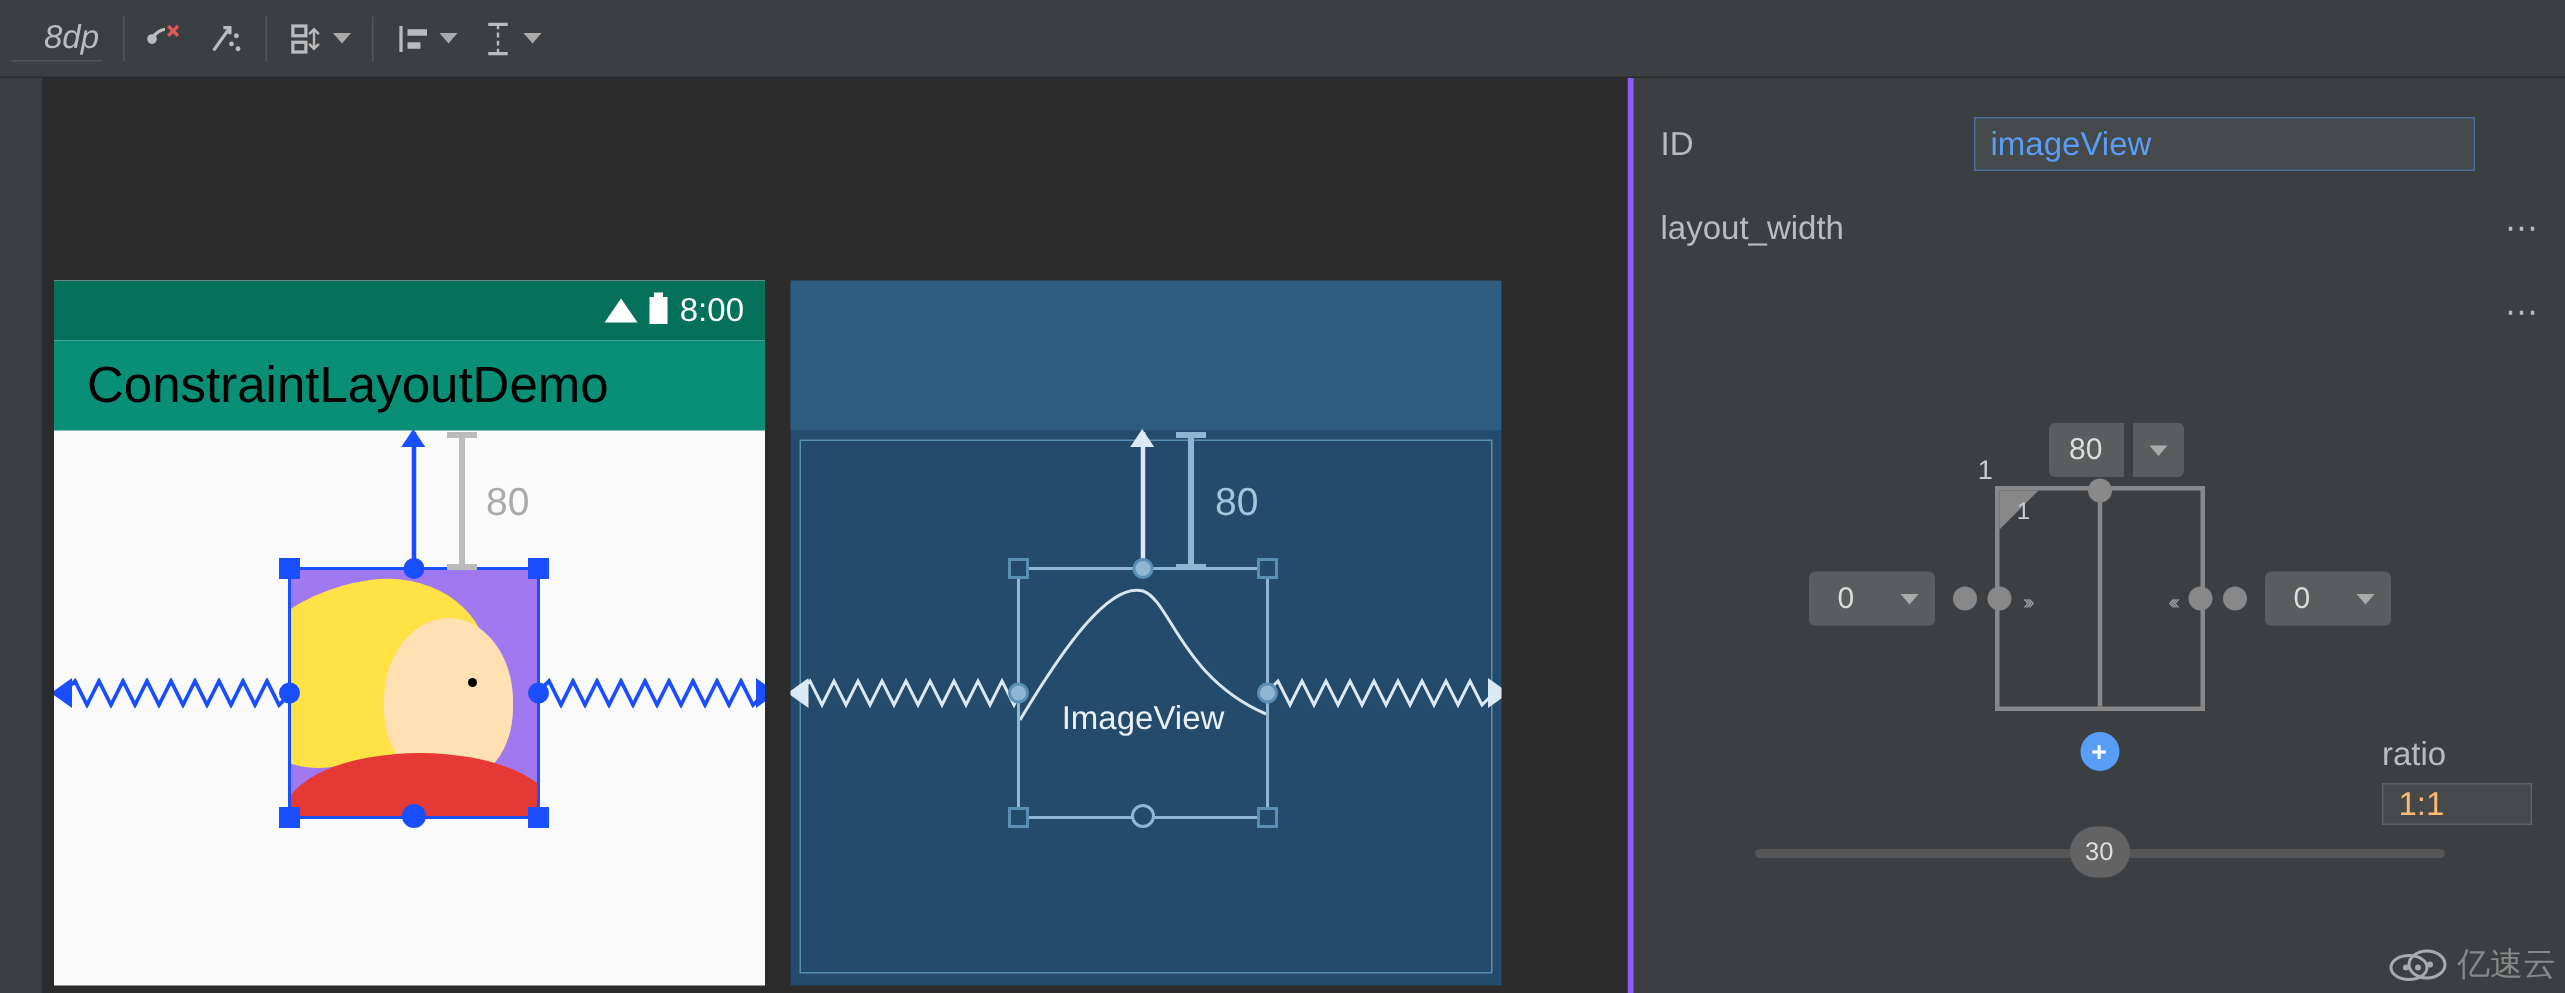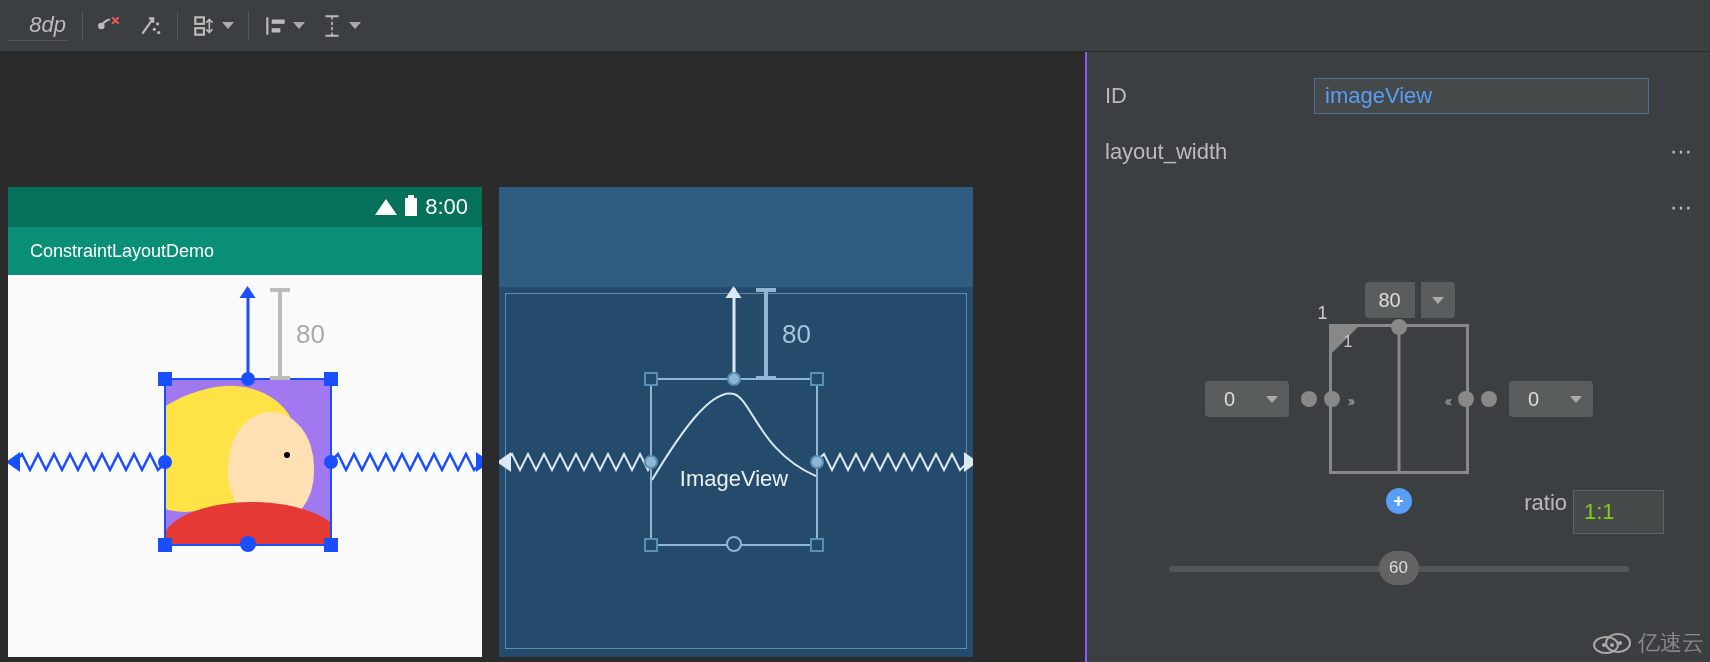--- a/index.html
+++ b/index.html
@@ -14,30 +14,30 @@
   flex-direction: column;
 }
 .top { height: 52px; background: #3c3f41; border-bottom: 1px solid #2b2b2b; display: flex; align-items: center; padding: 0 8px; gap: 14px; }
 .margin-field { background: #3c3f41; border: 0; border-bottom: 1px solid #555; color: #bbb; font-size: 22px; width: 60px; text-align: right; padding: 2px; font-style: italic; }
 .tb-sep { width: 1px; height: 30px; background: #555; }
 .tb-btn { display: flex; align-items: center; gap: 4px; cursor: pointer; }
 .tb-btn svg { width: 26px; height: 26px; }
 .caret-down { width: 0; height: 0; border-left: 6px solid transparent; border-right: 6px solid transparent; border-top: 7px solid #aaa; }
 
 .main { flex: 1; display: flex; }
-.canvas { flex: 1; position: relative; background: #2b2b2b; }
-.props { width: 625px; background: #3c3f41; border-left: 2px solid #8b5cf6; padding: 16px 18px; }
+.canvas { flex: 1; position: relative; background: #2b2b2b; margin-left: 28px; }
+.props { width: 625px; background: #3c3f41; border-left: 4px solid #8b5cf6; padding: 16px 18px; }
 
 
 .preview { position: absolute; left: 8px; top: 135px; width: 474px; height: 470px; background: #fafafa; overflow: hidden; }
 .preview .status { height: 40px; background: #05715a; display: flex; align-items: center; justify-content: flex-end; padding: 0 14px; gap: 8px; color: #fff; font-size: 22px; font-weight: 500; }
 .wifi-icon { width: 0; height: 0; border-left: 11px solid transparent; border-right: 11px solid transparent; border-bottom: 16px solid #fff; }
 .battery { width: 12px; height: 18px; background: #fff; position: relative; }
 .battery::before { content: ""; position: absolute; top: -3px; left: 3px; width: 6px; height: 3px; background: #fff; }
-.preview .appbar { height: 48px; background: #0a8f77; color: #ffffff; display: flex; align-items: center; padding: 0 22px; font-size: 18px; }
+.preview .appbar { height: 60px; background: #0a8f77; color: #000000; display: flex; align-items: center; padding: 0 22px; font-size: 34px; }
 
 
 .blueprint { position: absolute; left: 499px; top: 135px; width: 474px; height: 470px; background: #244b6b; overflow: hidden; }
 .bp-appbar { height: 100px; background: #2f5d82; }
 .bp-outline { position:absolute; left:6px; top:106px; right:6px; bottom:8px; border:1px solid #5a8fb5; }
 
 
 .sel-box { position: absolute; }
 .preview .sel-box { left: 158px; top: 193px; width: 164px; height: 164px; }
 .blueprint .sel-box { left: 153px; top: 193px; width: 164px; height: 164px; display:flex; align-items:flex-end; justify-content:center; color:#eaf1f6; font-size:22px; padding-bottom:52px; }
@@ -100,23 +100,23 @@
 .cw-row { display:flex; align-items:center; gap:12px; }
 .cw-side { display:flex; align-items:center; }
 .cw-box { width:140px; height:150px; border:3px solid #888; position:relative; }
 .cw-box .vline{position:absolute;left:50%;top:0;bottom:0;width:3px;background:#888;transform:translateX(-50%)}
 .cw-box .corner{position:absolute;width:0;height:0;border-top:26px solid #888;border-right:26px solid transparent;left:0;top:0}
 .cw-box .lab{position:absolute;font-size:18px;color:#ccc}
 .cw-box .l1{left:-14px;top:-24px}.cw-box .l2{left:12px;top:6px;font-size:16px}
 .dot{width:16px;height:16px;background:#888;border-radius:50%}
 .dot.blue{background:#589df6;display:flex;align-items:center;justify-content:center;color:#fff;font-size:18px;width:26px;height:26px;font-weight:bold}
 .chev3{letter-spacing:-3px;color:#999;font-size:14px}
-.ratio { position:absolute; right:19px; top:208px; display:flex; flex-direction:row; gap:6px; }
+.ratio { position:absolute; right:4px; top:208px; display:flex; flex-direction:column; gap:6px; }
 .ratio label{font-size:22px;color:#bbb}
-.ratio .prop-in{width:100px;height:44px;color:#84cc16;justify-content:flex-start}
+.ratio .prop-in{width:100px;height:44px;color:#fdba74;justify-content:flex-start}
 
 .slider { position:relative; width:460px; height:6px; background:#555; border-radius:3px; margin-top:52px; }
 .slider .thumb{position:absolute;left:50%;top:-15px;transform:translateX(-50%);width:40px;height:34px;background:#636363;border-radius:17px;display:flex;align-items:center;justify-content:center;font-size:17px;color:#ddd}
 
 .watermark{position:absolute;right:6px;bottom:4px;display:flex;align-items:center;gap:6px;font-size:22px;color:#888;font-family:"Microsoft YaHei",sans-serif}
 .watermark svg{width:40px;height:26px}
 </style>
 </head>
 <body>
 
@@ -300,21 +300,21 @@
       <div class="dot blue">+</div>
 
       <div class="ratio">
         <label>ratio</label>
         <div class="prop-in">
             <span>1:1</span>
           </div>
       </div>
 
       <div class="slider">
-        <div class="thumb">60</div>
+        <div class="thumb">30</div>
       </div>
     </div>
   </div>
 </div>
 
 <div class="watermark">
   <svg viewBox="0 0 40 26">
       <ellipse cx="14" cy="15" rx="12" ry="8" stroke="#aaa" stroke-width="2" fill="none"></ellipse>
       <ellipse cx="26" cy="13" rx="12" ry="9" stroke="#aaa" stroke-width="2" fill="none"></ellipse>
       <circle cx="12" cy="15" r="2" fill="#aaa"></circle>

